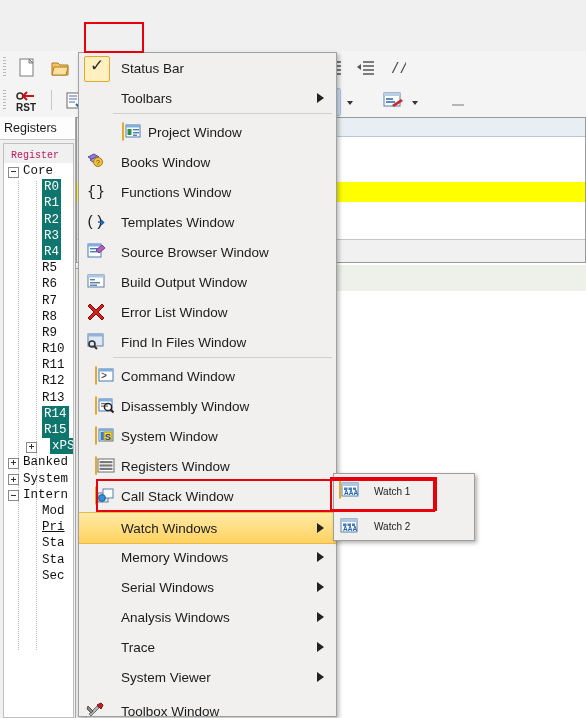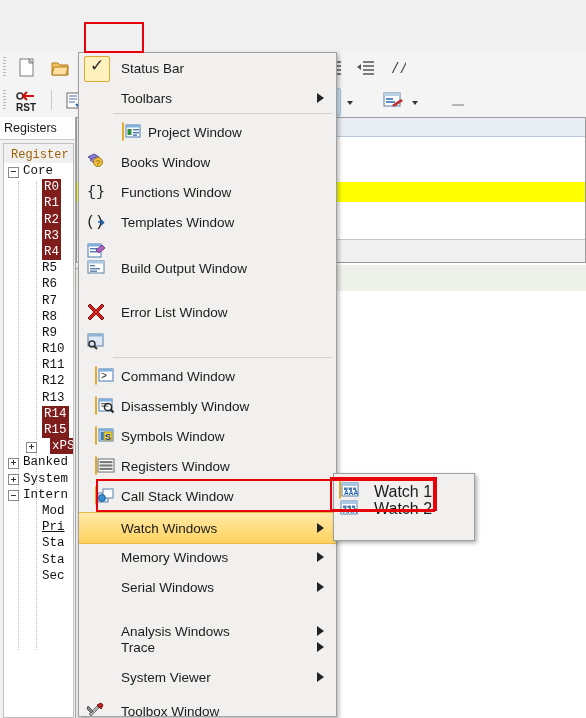--- a/index.html
+++ b/index.html
@@ -51,25 +51,25 @@
   .tbi svg{display:block;margin:3px auto;}
   .sep{display:inline-block;width:1px;height:20px;margin:6px 5px 0 5px;background:#c8c8c8;vertical-align:top;}
   .tbi.grp{background:#cfe4f7;border:1px solid #a8c9e8;border-radius:2px;}
   .caret{display:inline-block;width:0;height:0;border-left:3.5px solid transparent;border-right:3.5px solid transparent;border-top:4px solid #333;vertical-align:middle;}
 
   
   .regpanel{position:absolute;left:0;top:117px;width:75px;height:601px;background:#f0f0f0;border-right:1px solid #a6a6a6;}
   .regtab{position:absolute;left:0;top:0;width:75px;height:22px;background:#fdfdfd;border-bottom:1px solid #c9c9c9;}
   .regtab span{font-size:12.5px;color:#1b1b1b;line-height:22px;padding-left:4px;}
   .reghdr{position:absolute;left:3px;top:26px;width:69px;height:20px;background:#f0f0f0;border:1px solid #c0c0c0;border-bottom:1px solid #9c9c9c;}
-  .reghdr span{font-family:"Liberation Mono",monospace;font-size:12px;color:#a16207;line-height:19px;padding-left:7px;}
+  .reghdr span{font-family:"Liberation Mono",monospace;font-size:10px;color:#be185d;line-height:19px;padding-left:7px;}
   .regtree{position:absolute;left:3px;top:46px;width:69px;bottom:0;background:#ffffff;border:1px solid #c0c0c0;border-top:none;overflow:hidden;}
   .rrow{height:16.2px;position:relative;white-space:nowrap;font-family:"Liberation Mono",monospace;font-size:12.5px;color:#111;}
   .rrow .lbl{position:absolute;top:0;line-height:16.2px;}
-  .rrow.sel .lbl{background:#7f1d1d;color:#fff;padding:0 2px;}
+  .rrow.sel .lbl{background:#0f766e;color:#fff;padding:0 2px;}
   .tgl{position:absolute;width:9px;height:9px;border:1px solid #8a8a8a;background:#fff;top:3.5px;}
   .tgl::before{content:"";position:absolute;left:1.5px;top:3.5px;width:5px;height:1px;background:#333;}
   .tgl.plus::after{content:"";position:absolute;left:3.5px;top:1.5px;width:1px;height:5px;background:#333;}
   .dotline{position:absolute;top:0;bottom:0;width:1px;
      background-image:repeating-linear-gradient(to bottom,#bbb 0 1px,transparent 1px 2px);}
 
   
   .rightzone{position:absolute;left:76px;top:117px;right:0;bottom:0;background:#ffffff;}
   .dasm{position:absolute;left:0;top:0;right:0;height:146px;background:#ffffff;border:1px solid #9a9a9a;box-sizing:border-box;}
   .dasm .dtop{height:18px;background:#e8eef4;border-bottom:1px solid #b9c7d4;}
@@ -114,21 +114,21 @@
 
   
   .ann{position:absolute;border:2.5px solid #e8000a;box-sizing:border-box;z-index:70;pointer-events:none;}
 
   
   .submenu{position:absolute;left:333px;top:473px;width:140px;height:66px;
      background:#f1f0ee;border:1px solid #9e9e9e;box-shadow:2px 2px 4px rgba(0,0,0,.3);z-index:50;}
   .sm-rail{position:absolute;left:0;top:0;width:32px;bottom:0;background:#f1f0ee;}
   .sm-item{position:absolute;left:0;right:0;height:29px;display:flex;align-items:center;}
   .sm-item .ic{position:absolute;left:5px;top:4px;}
-  .sm-item .tx2{position:absolute;left:40px;font-size:16px;color:#1b1b1b;}
+  .sm-item .tx2{position:absolute;left:40px;font-size:10px;color:#1b1b1b;}
 </style>
 </head>
 <body>
 
 <div class="app">
 
 
   <div class="menu-hl"></div>
 
   <div class="tb1">
@@ -515,22 +515,23 @@
             <span><svg width="20" height="19" xmlns="http://www.w3.org/2000/svg">
                 <rect x="2" y="3" width="13" height="13" fill="#fff" stroke="#4a7ab0"></rect>
                 <rect x="2" y="3" width="13" height="2.5" fill="#7fb0dd"></rect>
                 <g fill="#4a7ab0">
                   <rect x="4" y="7" width="8" height="1.4"></rect>
                   <rect x="4" y="10" width="8" height="1.4"></rect>
                 </g>
                 <path d="M10 9l6-5 3 3-6 5z" fill="#b060c0" stroke="#7a3a8a"></path>
               </svg></span>
           </span>
-        </div>
-        <div class="dd-item" style="top: 200px;">
+          <span class="tx2">Source Browser Window</span>
+        </div>
+        <div class="dd-item" style="top: 214px;">
           <span class="ic">
             <span><svg width="20" height="19" xmlns="http://www.w3.org/2000/svg">
                 <rect x="2" y="4" width="16" height="12" fill="#fff" stroke="#5a7ea8"></rect>
                 <rect x="2" y="4" width="16" height="2.5" fill="#a8c8e4"></rect>
                 <g fill="#5a7ea8">
                   <rect x="4" y="8" width="5" height="1.4"></rect>
                   <rect x="4" y="11" width="10" height="1.4"></rect>
                   <rect x="4" y="13.5" width="7" height="1.4"></rect>
                 </g>
               </svg></span>
@@ -547,20 +548,21 @@
         </div>
         <div class="dd-item" style="top: 274px;">
           <span class="ic">
             <span><svg width="20" height="19" xmlns="http://www.w3.org/2000/svg">
                 <rect x="2" y="3" width="15" height="12" fill="#dfe8f2" stroke="#5a7ea8"></rect>
                 <rect x="2" y="3" width="15" height="2.5" fill="#8fb4d8"></rect>
                 <circle cx="6" cy="13" r="3" fill="none" stroke="#333" stroke-width="1.6"></circle>
                 <path d="M8 15l3 3" stroke="#333" stroke-width="2"></path>
               </svg></span>
           </span>
+          <span class="tx2">Find In Files Window</span>
         </div>
         <div class="dd-div" style="top: 304px;"></div>
         <div class="dd-item" style="top: 308px;">
           <span class="ic">
             <span><span class="icbox"><span style="position:absolute;left:0;top:-1px;"><svg width="20" height="19" xmlns="http://www.w3.org/2000/svg">
                     <rect x="3" y="3" width="14" height="12" fill="#fff" stroke="#4a7ab0"></rect>
                     <rect x="3" y="3" width="14" height="2.5" fill="#7fb0dd"></rect>
                     <text x="5" y="13" font-size="10" font-family="'Liberation Mono',monospace" fill="#222">&gt;</text>
                   </svg></span></span></span>
           </span>
@@ -584,21 +586,21 @@
         <div class="dd-item" style="top: 368px;">
           <span class="ic">
             <span><span class="icbox"><span style="position:absolute;left:0;top:-1px;"><svg width="20" height="19" xmlns="http://www.w3.org/2000/svg">
                     <rect x="3" y="3" width="14" height="12" fill="#fff" stroke="#4a7ab0"></rect>
                     <rect x="3" y="3" width="14" height="2.5" fill="#7fb0dd"></rect>
                     <rect x="4.5" y="6" width="4" height="8" fill="#2f7fd0"></rect>
                     <rect x="8" y="6" width="8" height="8" fill="#f2d23c" stroke="#b89a14"></rect>
                     <text x="9" y="13.5" font-size="9" font-weight="bold" fill="#1a3fa4" font-family="'Liberation Sans',sans-serif">S</text>
                   </svg></span></span></span>
           </span>
-          <span class="tx2">Symbols Window</span>
+          <span class="tx2">System Window</span>
         </div>
         <div class="dd-item" style="top: 398px;">
           <span class="ic">
             <span><span class="icbox"><span style="position:absolute;left:0;top:-1px;"><svg width="20" height="19" xmlns="http://www.w3.org/2000/svg">
                     <rect x="2" y="3" width="16" height="13" fill="#fff" stroke="#6a6a6a"></rect>
                     <g fill="#7a7a7a">
                       <rect x="3.5" y="5" width="13" height="2.2"></rect>
                       <rect x="3.5" y="8.4" width="13" height="2.2"></rect>
                       <rect x="3.5" y="11.8" width="13" height="2.2"></rect>
                     </g>
@@ -621,21 +623,21 @@
           <span class="arw"></span>
         </div>
         <div class="dd-item" style="top: 489px;">
           <span class="tx2">Memory Windows</span>
           <span class="arw"></span>
         </div>
         <div class="dd-item" style="top: 519px;">
           <span class="tx2">Serial Windows</span>
           <span class="arw"></span>
         </div>
-        <div class="dd-item" style="top: 549px; margin-top: 14px;">
+        <div class="dd-item" style="top: 549px;">
           <span class="tx2">Analysis Windows</span>
           <span class="arw"></span>
         </div>
         <div class="dd-item" style="top: 579px;">
           <span class="tx2">Trace</span>
           <span class="arw"></span>
         </div>
         <div class="dd-item" style="top: 609px;">
           <span class="tx2">System Viewer</span>
           <span class="arw"></span>
@@ -662,21 +664,21 @@
                   <rect x="2" y="3" width="16" height="3" fill="#aac8e4"></rect>
                   <g fill="#4a7ab0">
                     <rect x="4" y="7.5" width="3.5" height="2.5"></rect>
                     <rect x="8.5" y="7.5" width="3.5" height="2.5"></rect>
                     <rect x="13" y="7.5" width="3" height="2.5"></rect>
                   </g>
                   <text x="4" y="15" font-size="6.5" font-weight="bold" fill="#1a5fb4" font-family="'Liberation Sans',sans-serif">AAA</text>
                 </svg></span></span></span>
           <span class="tx2">Watch 1</span>
         </div>
-        <div class="sm-item" style="top: 20px; padding-left: 48px;">
+        <div class="sm-item" style="top: 38px; padding-left: 48px;">
           <span class="ic"><span><svg width="20" height="19" xmlns="http://www.w3.org/2000/svg">
                 <rect x="2" y="3" width="16" height="13" fill="#fff" stroke="#5a7ea8"></rect>
                 <rect x="2" y="3" width="16" height="3" fill="#aac8e4"></rect>
                 <g fill="#4a7ab0">
                   <rect x="4" y="7.5" width="3.5" height="2.5"></rect>
                   <rect x="8.5" y="7.5" width="3.5" height="2.5"></rect>
                   <rect x="13" y="7.5" width="3" height="2.5"></rect>
                 </g>
                 <text x="4" y="15" font-size="6.5" font-weight="bold" fill="#1a5fb4" font-family="'Liberation Sans',sans-serif">AAA</text>
               </svg></span></span>

